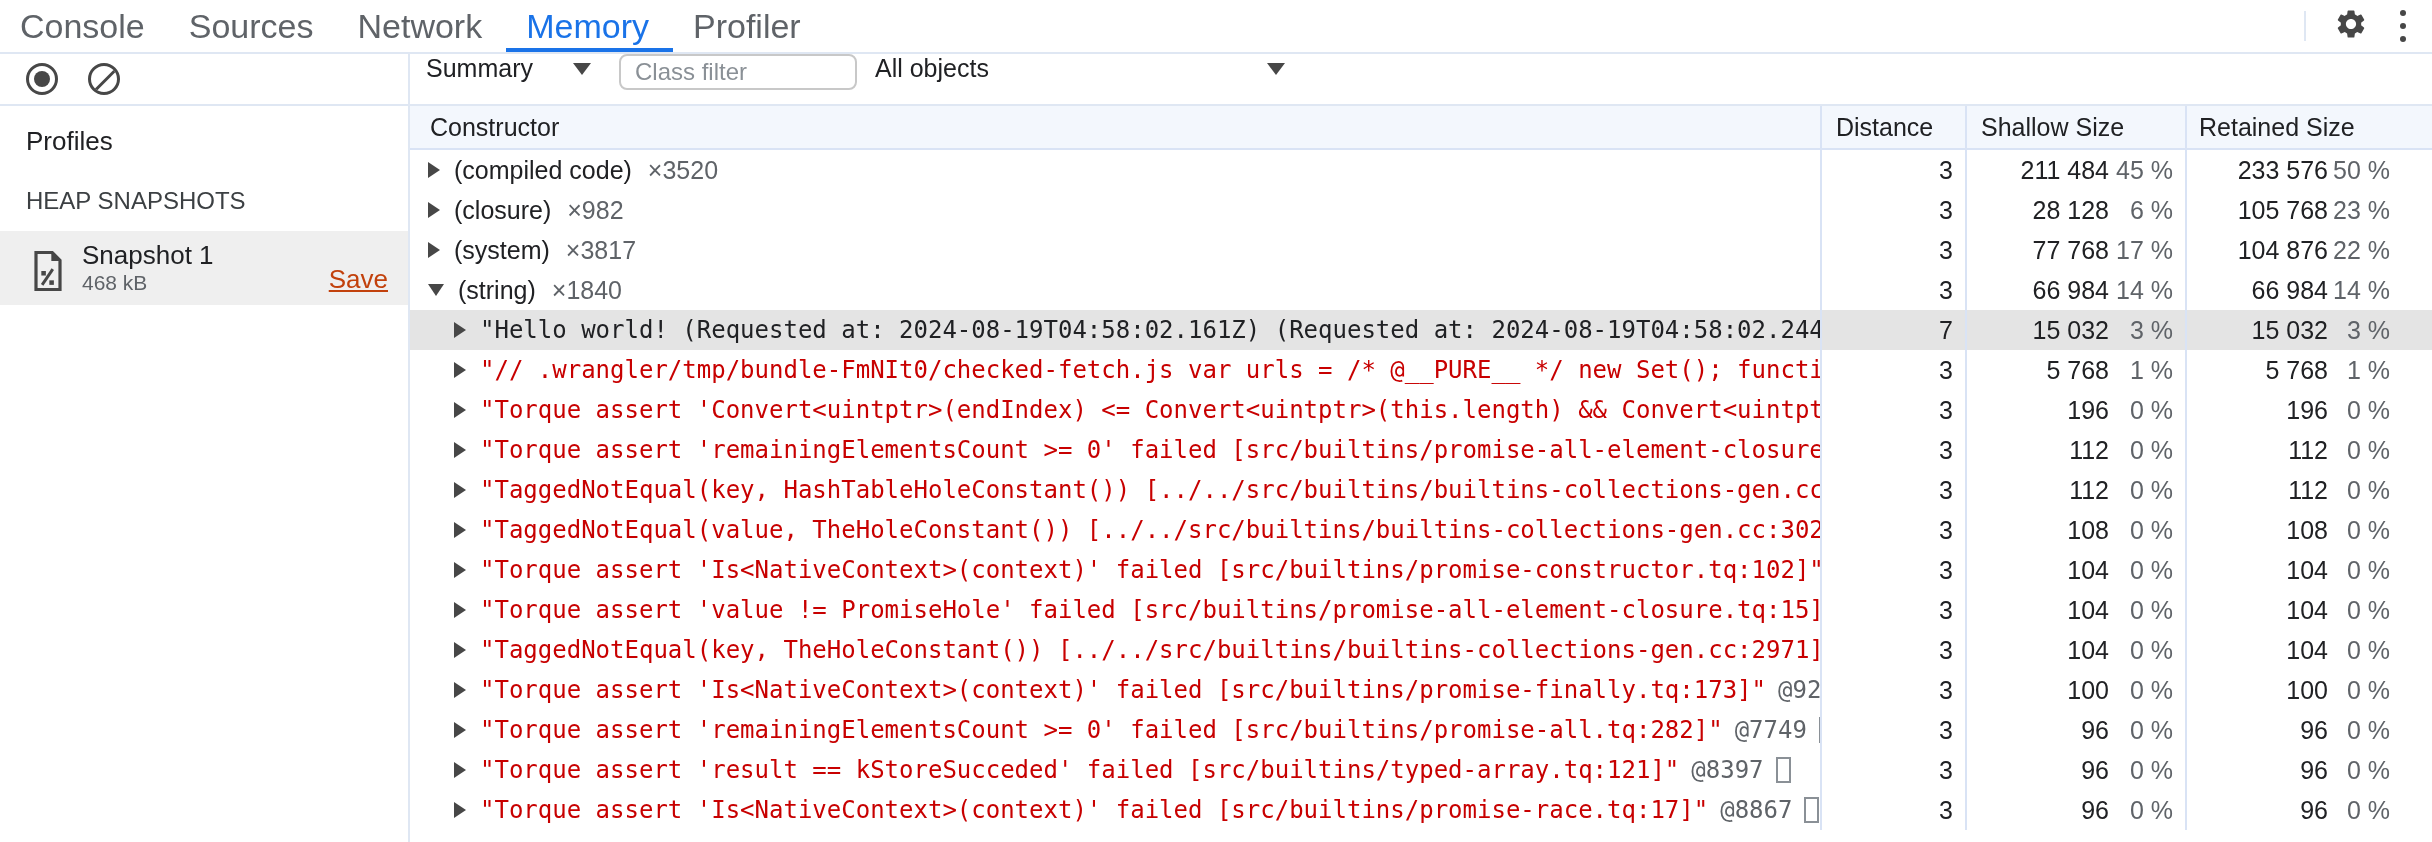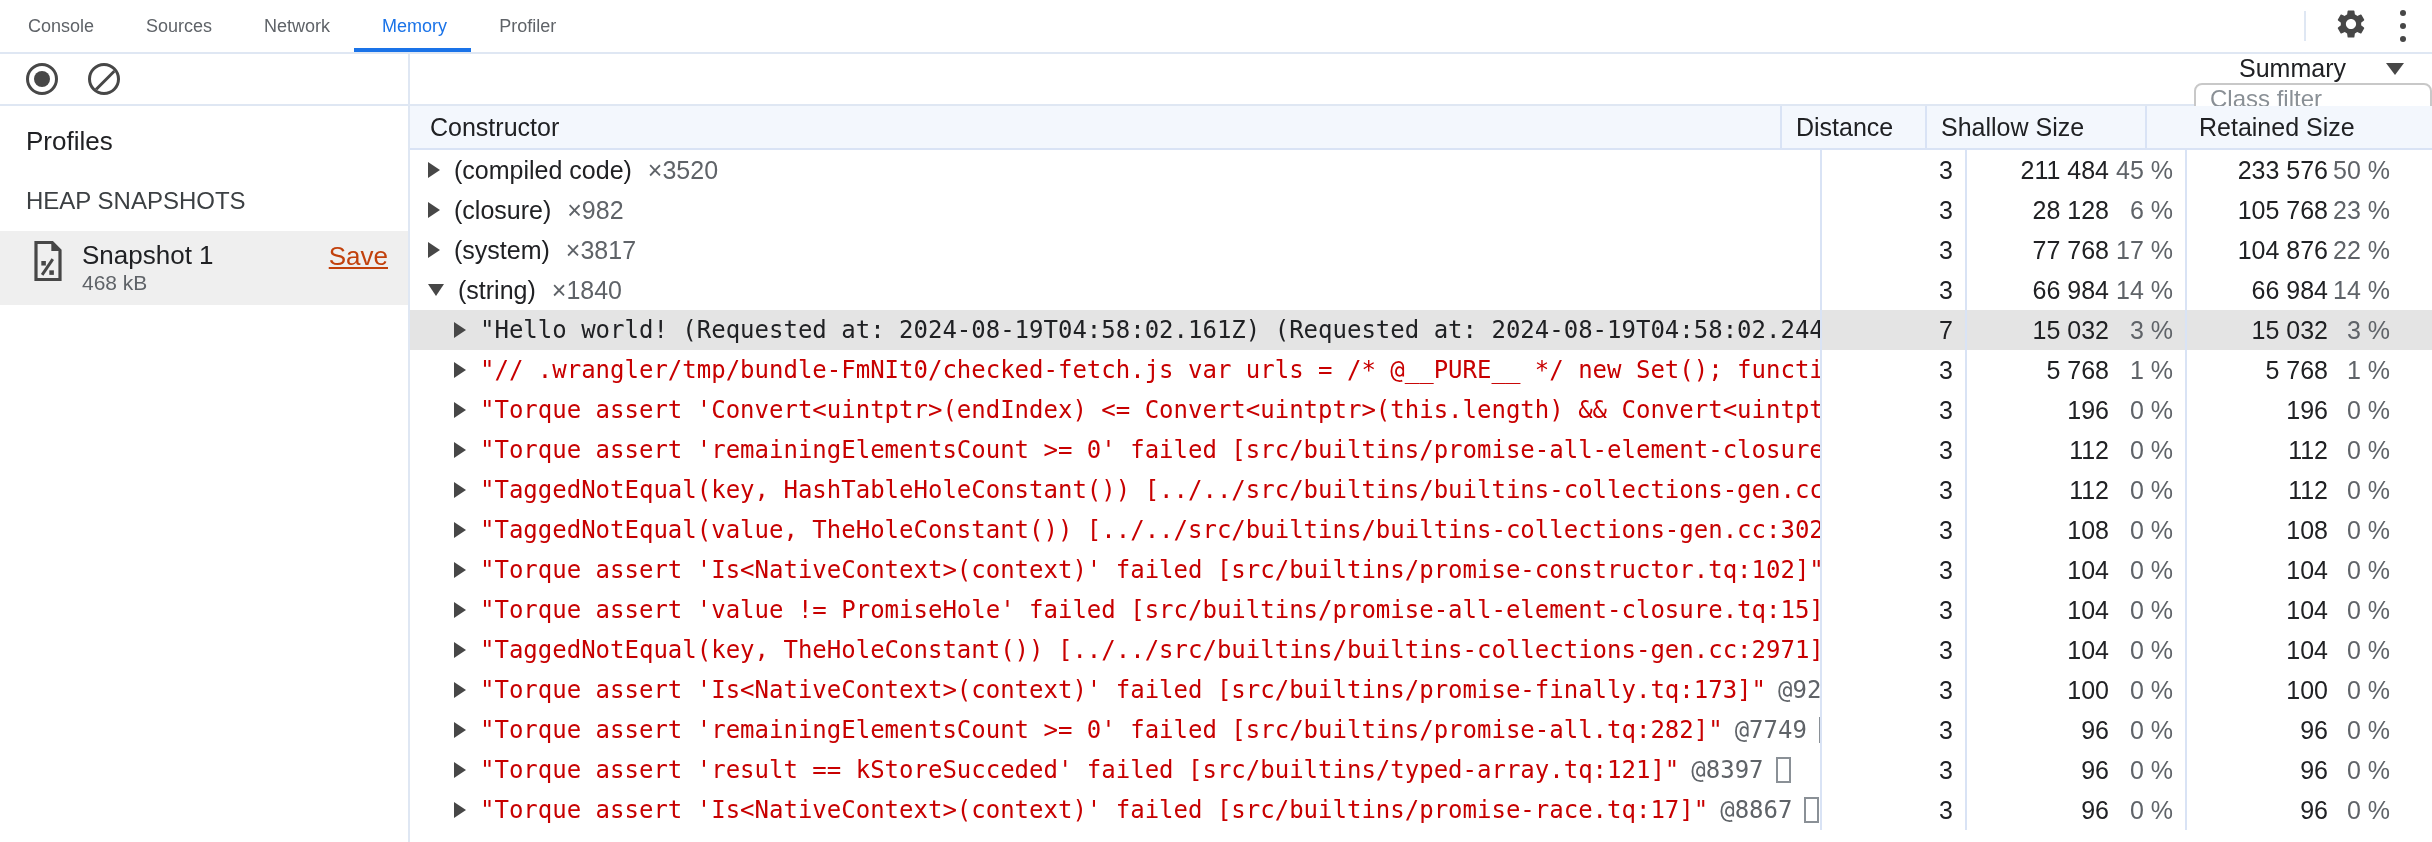--- a/index.html
+++ b/index.html
@@ -3,64 +3,64 @@
 <meta charset="utf-8">
 <style>
   :root{
     --blue:#1a73e8; --line:#d9e3f5; --gray:#5f6368; --dark:#202124;
     --red:#c80000; --border:#dfe7f3; --headerbg:#f3f7fd; --selbg:#e4e4e4;
   }
   *{box-sizing:border-box; margin:0; padding:0;}
   html,body{width:2432px; height:842px; overflow:hidden; background:#fff;
     font-family:"Liberation Sans", sans-serif; color:var(--dark);}
   .tabbar{height:54px; display:flex; align-items:stretch; border-bottom:2px solid var(--border); background:#fff;}
-  .tab{display:flex; align-items:center; padding:4px 24px 0 28px; font-size:18px; color:var(--gray);
+  .tab{display:flex; align-items:center; padding:4px 24px 0 20px; font-size:34px; color:var(--gray);
     border-bottom:4px solid transparent; cursor:default;}
   .tab.active{color:var(--blue); border-bottom-color:var(--blue);}
   .tabbar-right{margin-left:auto; display:flex; align-items:center; gap:28px; padding-right:22px;}
   .vdiv{width:2px; height:30px; background:var(--border);}
   .kebab{display:flex; flex-direction:column; gap:7px; padding:4px;}
   .kebab i{width:6px; height:6px; border-radius:50%; background:#474747; display:block;}
 
   .body{display:flex; height:788px;}
   .sidebar{width:410px; border-right:2px solid var(--border); background:#fff; flex-shrink:0;}
   .sidebar-toolbar{height:52px; border-bottom:2px solid var(--border); display:flex; align-items:center; gap:30px; padding-left:26px;}
   .rec{width:32px; height:32px; border:3px solid #474747; border-radius:50%; position:relative;}
   .rec::after{content:""; position:absolute; left:50%; top:50%; width:16px; height:16px; margin:-8px 0 0 -8px;
     background:#474747; border-radius:50%;}
   .clear{width:32px; height:32px; border:3px solid #474747; border-radius:50%; position:relative; overflow:hidden;}
   .clear::after{content:""; position:absolute; left:50%; top:-2px; width:3px; height:34px; margin-left:-1px;
     background:#474747; transform:rotate(45deg);}
   .profiles-label{margin:20px 0 0 26px; font-size:26px;}
   .heap-title{margin:30px 0 0 26px; font-size:24px; color:#3c4043;}
-  .snapshot{margin-top:16px; background:#efefef; display:flex; align-items:flex-start; padding:10px 20px 10px 32px;}
+  .snapshot{margin-top:16px; background:#efefef; display:flex; align-items:flex-end; padding:10px 20px 10px 32px;}
   .snap-icon{flex-shrink:0; margin-right:18px;}
   .snap-info{display:flex; flex-direction:column; line-height:1.15;}
   .snap-name{font-size:26px;}
   .snap-size{font-size:21px; color:var(--gray);}
   .save-link{margin-left:auto; font-size:26px; color:#c2410c; text-decoration:underline; cursor:pointer;}
 
   .main{flex:1; display:flex; flex-direction:column; min-width:0;}
-  .toolbar{height:52px; border-bottom:2px solid var(--border); display:flex; align-items:flex-end; background:#fff;flex-direction:column;}
+  .toolbar{height:52px; border-bottom:2px solid var(--border); display:flex; align-items:flex-start; background:#fff;}
   .summary{display:flex; align-items:center; gap:40px; padding:0 28px 0 16px; font-size:25px;}
   .arrow-down{width:0; height:0; border-left:9px solid transparent; border-right:9px solid transparent;
     border-top:12px solid #474747;}
   .class-filter{width:238px; height:36px; border:2px solid #c8c8c8; border-radius:8px; font-size:24px;
     padding:0 14px; font-family:"Liberation Sans", sans-serif; color:var(--dark); outline:none;}
   .class-filter::placeholder{color:#8a9096;}
   .objects{display:flex; align-items:center; justify-content:space-between; width:424px; margin-left:18px;
     font-size:25px; padding-right:14px;}
 
   .grid{flex:1; display:flex; flex-direction:column; min-width:0;}
   .grid-header{height:44px; display:flex; background:var(--headerbg); border-bottom:2px solid var(--line); font-size:25px;}
   .hcell{display:flex; align-items:center; border-right:2px solid var(--line);}
   .h-constructor{flex:1; padding-left:20px; min-width:0;}
   .h-distance{width:145px; padding-left:14px;}
   .h-shallow{width:220px; padding-left:14px;}
-  .h-retained{width:245px; padding-left:12px; border-right:none;margin-left:40px;}
+  .h-retained{width:245px; padding-left:12px; border-right:none;}
   .grid-body{flex:1; overflow:hidden; background:#fff;}
 
   .row{height:40px; display:flex; align-items:center; font-size:25px;}
   .row.selected{background:var(--selbg);}
   .cell{height:100%; display:flex; align-items:center; border-right:2px solid var(--line);}
   .c-constructor{flex:1; min-width:0; padding-left:18px; overflow:hidden; white-space:nowrap;}
   .c-constructor.child{padding-left:44px;}
   .tri{width:0; height:0; border-top:8px solid transparent; border-bottom:8px solid transparent;
     border-left:12px solid #474747; margin-right:14px; flex-shrink:0;}
   .tri.open{border-left:8px solid transparent; border-right:8px solid transparent; border-top:12px solid #474747;

